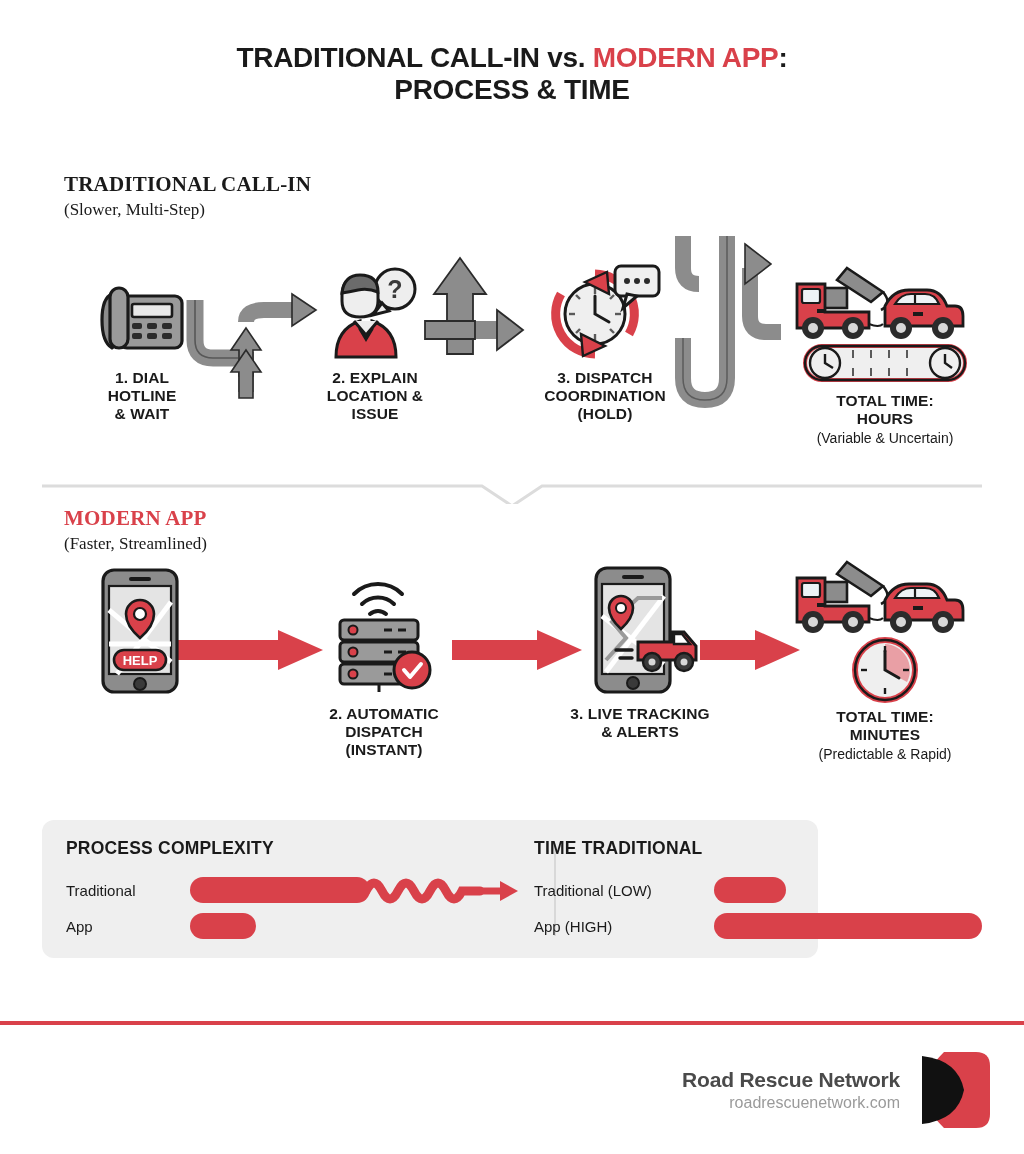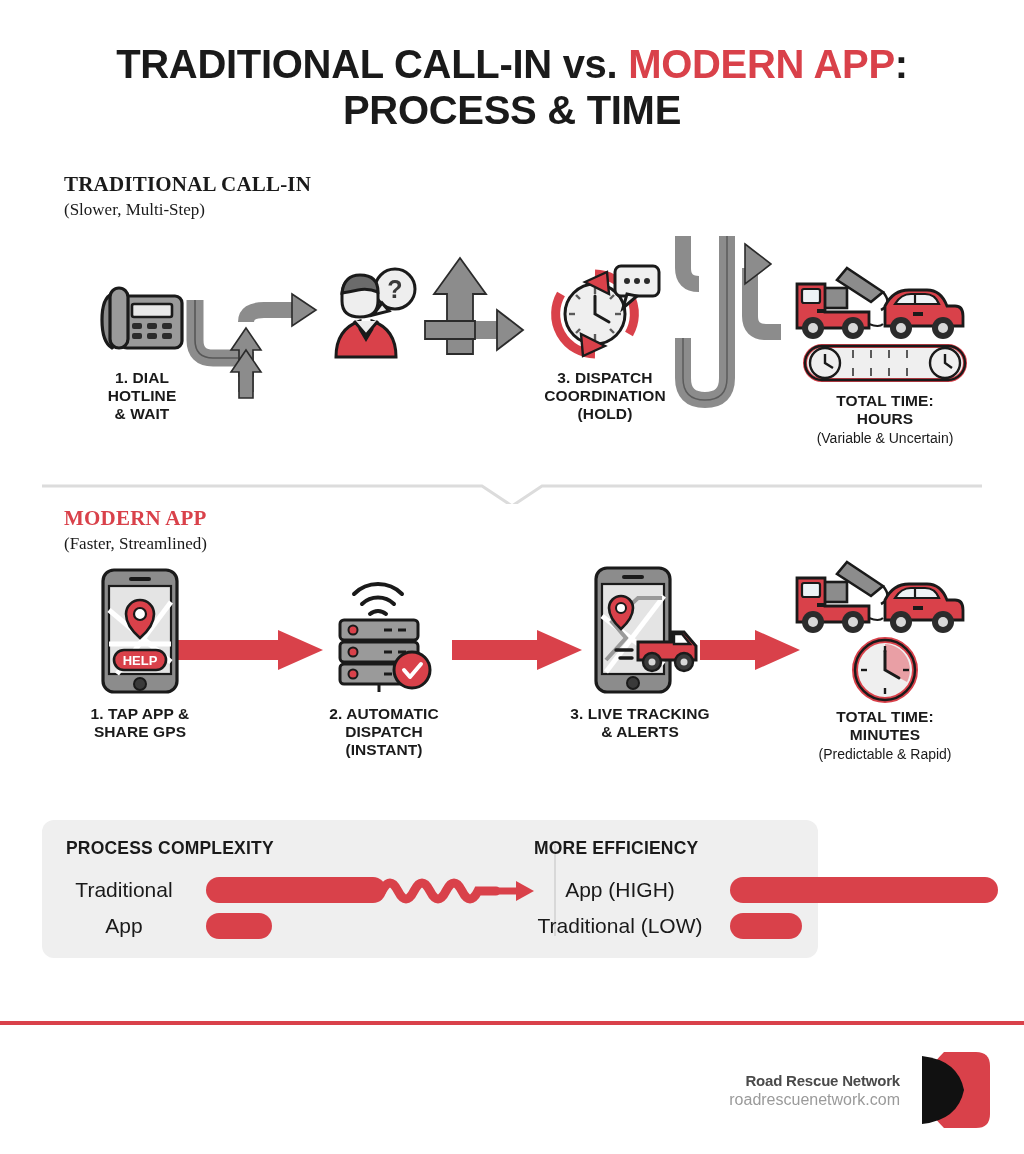--- a/index.html
+++ b/index.html
@@ -6,21 +6,21 @@
   body{
     width:1024px;height:1154px;background:#ffffff;
     font-family:"Liberation Sans", sans-serif;
     color:#1a1a1a; overflow:hidden; position:relative;
   }
   .page{width:1024px;height:1154px;position:relative;}
 
   
   .title{
     text-align:center; padding-top:42px; line-height:1.14;
-    font-size:40px; font-weight:bold; letter-spacing:-0.3px;
+    font-size:28px; font-weight:bold; letter-spacing:-0.3px;
   }
   .title .red{color:#d9414a;}
 
   
   .sec-head{position:absolute;left:64px;font-family:Liberation Serif, serif;}
   .sec-title{font-size:21px;font-weight:bold;letter-spacing:.2px;}
   .sec-title.red{color:#d9414a;}
   .sec-sub{font-size:17px;font-weight:normal;margin-top:3px;color:#1a1a1a;}
 
   
@@ -42,32 +42,32 @@
   .panel{
     position:absolute;left:42px;top:820px;width:776px;height:138px;
     background:#efefef;border-radius:12px;
   }
   .panel-col{position:absolute;top:18px;}
   .panel-col.left{left:24px;width:468px;}
   .panel-col.right{left:492px;width:448px;}
   .panel-sep{position:absolute;left:512px;top:24px;width:2px;height:92px;background:#d8d8d8;}
   .panel-title{font-size:17.5px;font-weight:bold;letter-spacing:.2px;margin-bottom:13px;}
   .bar-row{display:flex;align-items:center;height:36px;}
-  .bar-label{font-size:21px;text-align:center;padding-right:24px;white-space:nowrap;}
+  .bar-label{font-size:15px;text-align:left;padding-right:8px;white-space:nowrap;}
   .bar{height:26px;border-radius:13px;background:#d9414a;}
 
   
   .tagline{
     position:absolute;left:0;top:975px;width:1024px;text-align:center;
     font-size:19px;font-weight:bold;letter-spacing:-.1px;
   }
   .rule{position:absolute;left:0;top:1021px;width:1024px;height:4px;background:#d9414a;}
   .footer{position:absolute;right:34px;top:1052px;display:flex;align-items:center;gap:14px;}
   .foot-text{text-align:right;}
-  .brand{font-size:15px;font-weight:bold;color:#4a4a4a;letter-spacing:-.2px;}
+  .brand{font-size:21px;font-weight:bold;color:#4a4a4a;letter-spacing:-.2px;}
   .site{font-size:16px;color:#9a9a9a;margin-top:2px;}
 </style>
 </head>
 <body>
 
 <div class="page">
 
   <div class="title">
     <div>
       <span>TRADITIONAL CALL-IN vs. </span><span class="red">MODERN APP</span><span>:</span>
@@ -133,20 +133,21 @@
         <svg width="110" height="95" viewBox="0 0 110 95">
           <circle cx="75" cy="24" r="20" fill="#eeeeee" stroke="#1a1a1a" stroke-width="3"></circle>
           <path d="M62 38 l-9 12 16 -4z" fill="#eeeeee" stroke="#1a1a1a" stroke-width="3"></path>
           <text x="75" y="33" font-size="25" font-weight="bold" text-anchor="middle" fill="#3a3a3a" font-family="'Liberation Sans',sans-serif">?</text>
           <path d="M22 30 q0 -18 18 -18 q18 0 18 18 l0 6 q0 16 -18 16 q-18 0 -18 -16z" fill="#eeeeee" stroke="#1a1a1a" stroke-width="3"></path>
           <path d="M22 28 q2 -18 18 -18 q18 0 18 17 q-10 -4 -20 -2 q-9 2 -16 3z" fill="#6b6b6b" stroke="#1a1a1a" stroke-width="3"></path>
           <path d="M16 92 q0 -28 24 -36 l0 8 l6 10 l6 -10 l0 -8 q24 8 24 36z" fill="#d9414a" stroke="#1a1a1a" stroke-width="3"></path>
           <path d="M34 56 l12 14 l12 -14" fill="#eeeeee" stroke="#1a1a1a" stroke-width="3"></path>
         </svg>
       </div>
+      <div class="step-label">2. EXPLAIN<br>LOCATION &amp;<br>ISSUE</div>
     </div>
 
     <div class="step" style="left:505px;top:0;width:200px;">
       <div class="step-art">
         <svg width="120" height="100" viewBox="0 0 120 100">
           <circle cx="50" cy="54" r="30" fill="#efefef" stroke="#1a1a1a" stroke-width="3"></circle>
           <g stroke="#5a5a5a" stroke-width="2.4">
             <line x1="50" y1="28" x2="50" y2="34"></line>
               <line x1="50" y1="74" x2="50" y2="80"></line>
             <line x1="24" y1="54" x2="30" y2="54"></line>
@@ -250,21 +251,20 @@
               <path d="M12 78 h62"></path>
           </g>
           <rect x="32" y="11" width="22" height="4" rx="2" fill="#1a1a1a"></rect>
           <circle cx="43" cy="118" r="6" fill="#3a3a3a" stroke="#1a1a1a" stroke-width="2"></circle>
           <path d="M43 34 a14 14 0 0 1 14 14 q0 12 -14 24 q-14 -12 -14 -24 a14 14 0 0 1 14 -14z" fill="#d9414a" stroke="#1a1a1a" stroke-width="2.6"></path>
           <circle cx="43" cy="48" r="6" fill="#ffffff" stroke="#1a1a1a" stroke-width="2.2"></circle>
           <rect x="17" y="84" width="52" height="20" rx="10" fill="#d9414a" stroke="#1a1a1a" stroke-width="2.6"></rect>
           <text x="43" y="99" font-size="13" font-weight="bold" text-anchor="middle" fill="#ffffff" font-family="'Liberation Sans',sans-serif">HELP</text>
         </svg>
       </div>
-      <div class="step-label">1. TAP APP &amp;<br>SHARE GPS</div>
     </div>
 
     <div class="step" style="left:294px;top:-14px;width:180px;">
       <div class="step-art" style="height:132px;">
         <svg width="120" height="130" viewBox="0 0 120 130">
           <g fill="none" stroke="#1a1a1a" stroke-width="4" stroke-linecap="round">
             <path d="M30 28 a34 34 0 0 1 48 0"></path>
             <path d="M38 38 a23 23 0 0 1 32 0"></path>
             <path d="M46 48 a12 12 0 0 1 16 0"></path>
           </g>
@@ -379,35 +379,35 @@
 
       <div class="bar-row">
         <div class="bar-label" style="width:116px;">App</div>
         <div style="position:relative;height:30px;flex:1;">
           <div class="bar" style="width:66px;position:absolute;left:0;top:2px;"></div>
         </div>
       </div>
     </div>
 
     <div class="panel-col right">
-      <div class="panel-title">MORE EFFICIENCY</div>
+      <div class="panel-title">TIME TRADITIONAL</div>
+
+      <div class="bar-row">
+        <div class="bar-label" style="width:172px;">Traditional (LOW)</div>
+        <div style="position:relative;height:30px;flex:1;">
+          <div class="bar" style="width:72px;position:absolute;left:0;top:2px;"></div>
+        </div>
+      </div>
 
       <div class="bar-row">
         <div class="bar-label" style="width:172px;">App (HIGH)</div>
         <div style="position:relative;height:30px;flex:1;">
           <div class="bar" style="width:268px;position:absolute;left:0;top:2px;"></div>
         </div>
       </div>
-
-      <div class="bar-row">
-        <div class="bar-label" style="width:172px;">Traditional (LOW)</div>
-        <div style="position:relative;height:30px;flex:1;">
-          <div class="bar" style="width:72px;position:absolute;left:0;top:2px;"></div>
-        </div>
-      </div>
     </div>
   </div>
 
   <div class="rule"></div>
 
   <div class="footer">
     <div class="foot-text">
       <div class="brand">Road Rescue Network</div>
       <div class="site">roadrescuenetwork.com</div>
     </div>

